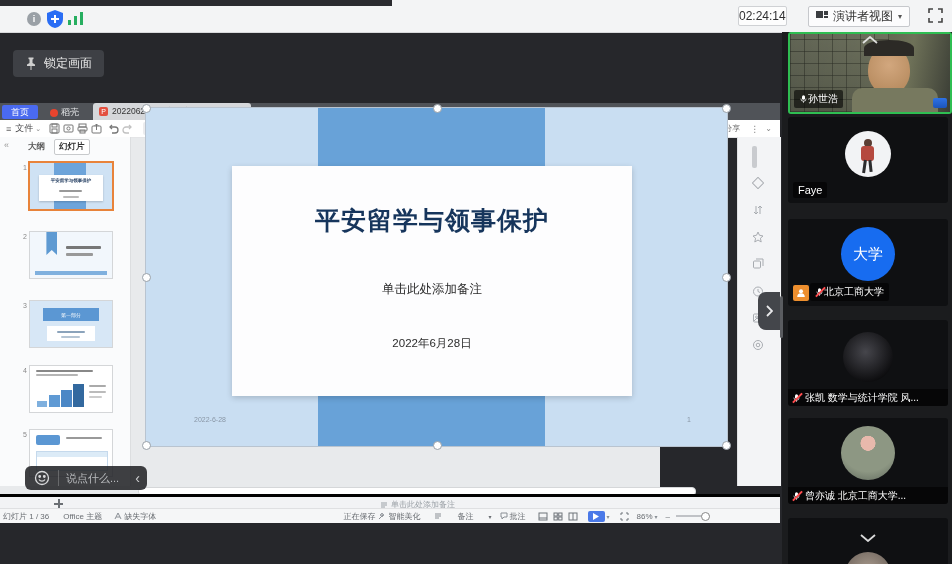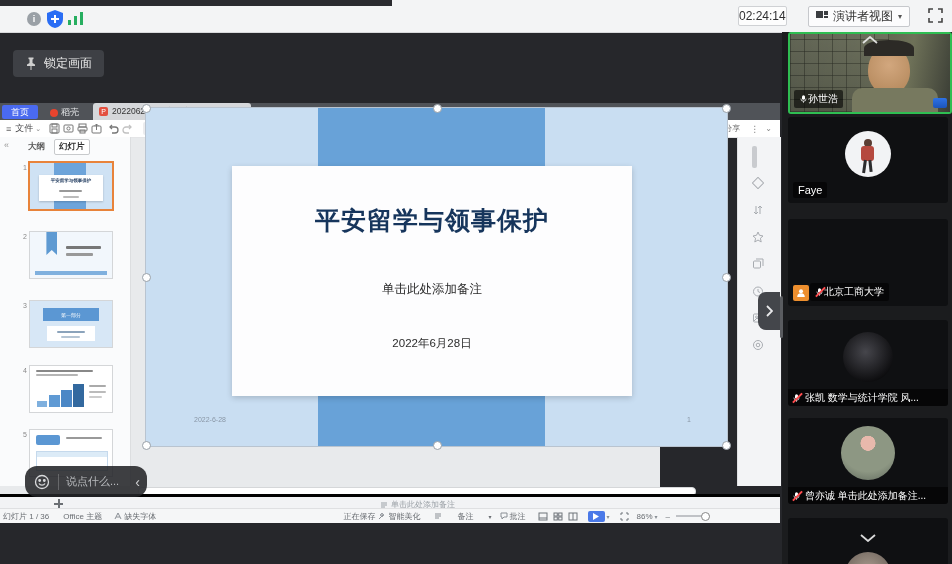--- a/index.html
+++ b/index.html
@@ -40,21 +40,21 @@
   .sic{position:absolute;left:14px;width:12px;height:12px;opacity:.65;}
   
   .hscroll{left:138px;top:384px;width:562px;height:7px;}
   .notesrow{left:0;top:391px;width:780px;height:14px;background:#f2f3f5;border-top:3px solid #000000;font-size:8px;color:#9aa0a6;}
   .statusbar{left:0;top:405px;width:780px;height:14px;background:#f5f6f7;border-top:1px solid #dfe0e2;font-size:8px;color:#6a6e73;display:flex;align-items:center;}
   .plus{position:relative;width:9px;height:9px;}
   .plus:before,.plus:after{content:"";position:absolute;background:#6b6f74;}
   .plus:before{left:4px;top:0;width:1.5px;height:9px;}
   .plus:after{left:0;top:4px;width:9px;height:1.5px;}
   
-  .chat{left:25px;top:466px;width:122px;height:31px;background:rgba(35,36,40,.88);border-radius:12px;z-index:30;display:flex;align-items:center;}
+  .chat{left:25px;top:466px;width:122px;height:24px;background:rgba(35,36,40,.88);border-radius:6px;z-index:30;display:flex;align-items:center;}
   
   .sidebar{left:782px;top:32px;width:170px;height:532px;background:#1b1c1e;}
   .tile{position:absolute;left:6px;width:160px;background:#0f1012;border-radius:3px;overflow:hidden;cursor:pointer;}
   .nlabel{position:absolute;display:flex;align-items:center;background:rgba(0,0,0,.58);color:#fff;font-size:10px;padding:2px 5px;border-radius:2px;white-space:nowrap;overflow:hidden;}
   .nlabel-full{position:absolute;left:0;right:0;bottom:0;height:17px;display:flex;align-items:center;gap:4px;background:rgba(0,0,0,.58);color:#fff;font-size:10px;padding:0 4px;white-space:nowrap;overflow:hidden;}
   .avatar{position:absolute;border-radius:50%;}
   .chev{position:absolute;left:50%;transform:translateX(-50%);opacity:.9;}
   svg{display:block;}
 </style>
 </head>
@@ -473,20 +473,23 @@
         <div class="ab" style="left:16px;top:15px;width:13px;height:15px;border-radius:3px;background:#b5493f;"></div>
         <div class="ab" style="left:18px;top:29px;width:3px;height:13px;background:#2c2c2e;transform:rotate(8deg);"></div>
         <div class="ab" style="left:24px;top:29px;width:3px;height:12px;background:#2c2c2e;transform:rotate(-6deg);"></div>
       </div>
       <div class="nlabel" style="left:5px;bottom:5px;font-size:11px;">
         <span>Faye</span>
       </div>
     </div>
 
     <div class="tile" style="top:187px;height:87px;">
+      <div class="avatar" style="left:53px;top:8px;width:54px;height:54px;background:#176cf0;color:#fff;font-size:15px;display:flex;align-items:center;justify-content:center;">
+        <span>大学</span>
+      </div>
       <div class="ab" style="left:5px;bottom:5px;width:16px;height:16px;background:#ee8f2e;border-radius:2px;display:flex;align-items:center;justify-content:center;">
         <svg width="10" height="10" viewBox="0 0 10 10" fill="#fff">
             <circle cx="5" cy="3.2" r="2"></circle>
             <path d="M1.2 9a3.8 3.8 0 0 1 7.6 0z"></path>
           </svg>
       </div>
       <div class="nlabel" style="left:22px;bottom:5px;max-width:130px;">
         <span style="position:relative;display:inline-block;">
           <svg width="9" height="10" viewBox="0 0 24 24" color="#fff">
               <use href="#ic-mic"></use>
@@ -512,21 +515,21 @@
 
     <div class="tile" style="top:386px;height:86px;">
       <div class="avatar" style="left:53px;top:8px;width:54px;height:54px;background:radial-gradient(circle at 50% 32%,#e8b9ac 0 16%,#8d9783 17% 62%,#5d665b 100%);"></div>
       <div class="nlabel-full">
         <span style="position:relative;display:inline-block;flex:0 0 auto;">
           <svg width="9" height="10" viewBox="0 0 24 24" color="#fff">
               <use href="#ic-mic"></use>
             </svg>
           <span style="position:absolute;left:-1px;top:4px;width:13px;height:2px;background:#ff4d4f;transform:rotate(-45deg);"></span>
         </span>
-        <span style="overflow:hidden;text-overflow:ellipsis;">曾亦诚 单击此处添加备注...</span>
+        <span style="overflow:hidden;text-overflow:ellipsis;">曾亦诚 北京工商大学...</span>
       </div>
     </div>
 
     <div class="tile" style="top:486px;height:60px;">
       <span class="chev" style="top:16px;cursor:pointer;">
         <svg width="16" height="8" viewBox="0 0 16 8" fill="none" stroke="#f0f0f0" stroke-width="1.8">
             <path d="M1 1l7 6 7-6"></path>
           </svg>
       </span>
       <div class="avatar" style="left:57px;top:34px;width:46px;height:46px;background:radial-gradient(circle at 50% 40%,#a89a8d,#6a6058 80%);"></div>

